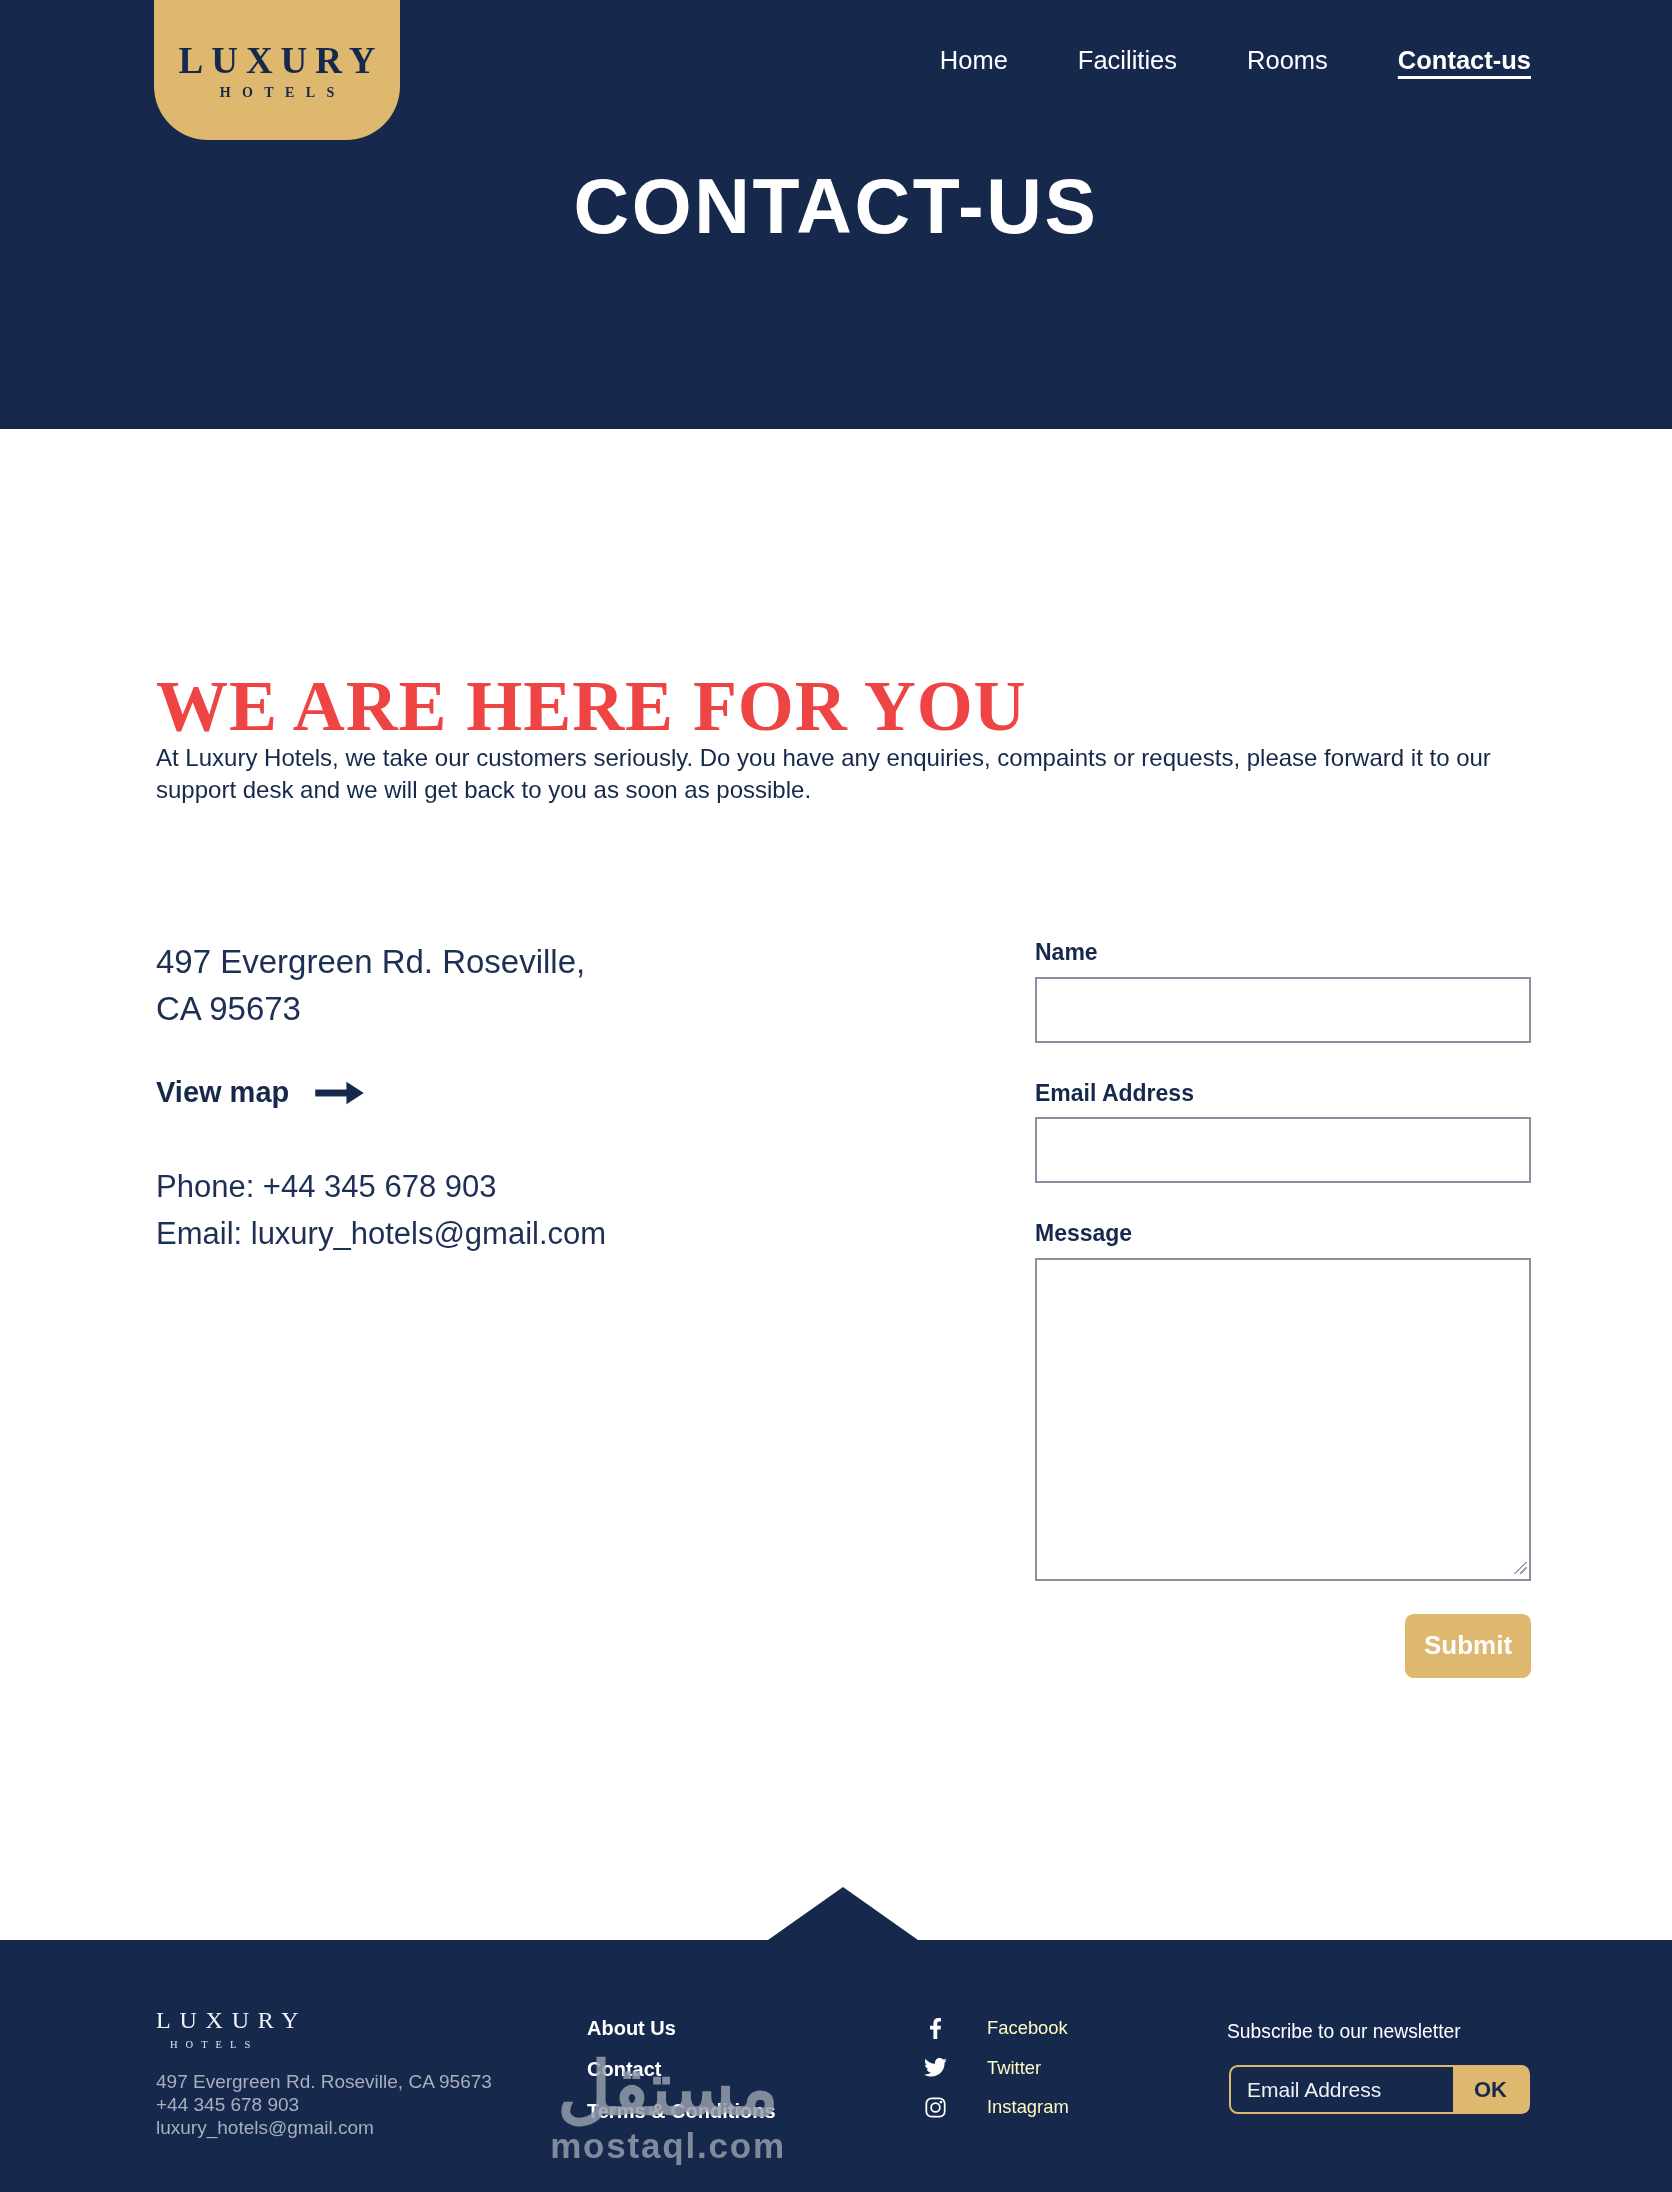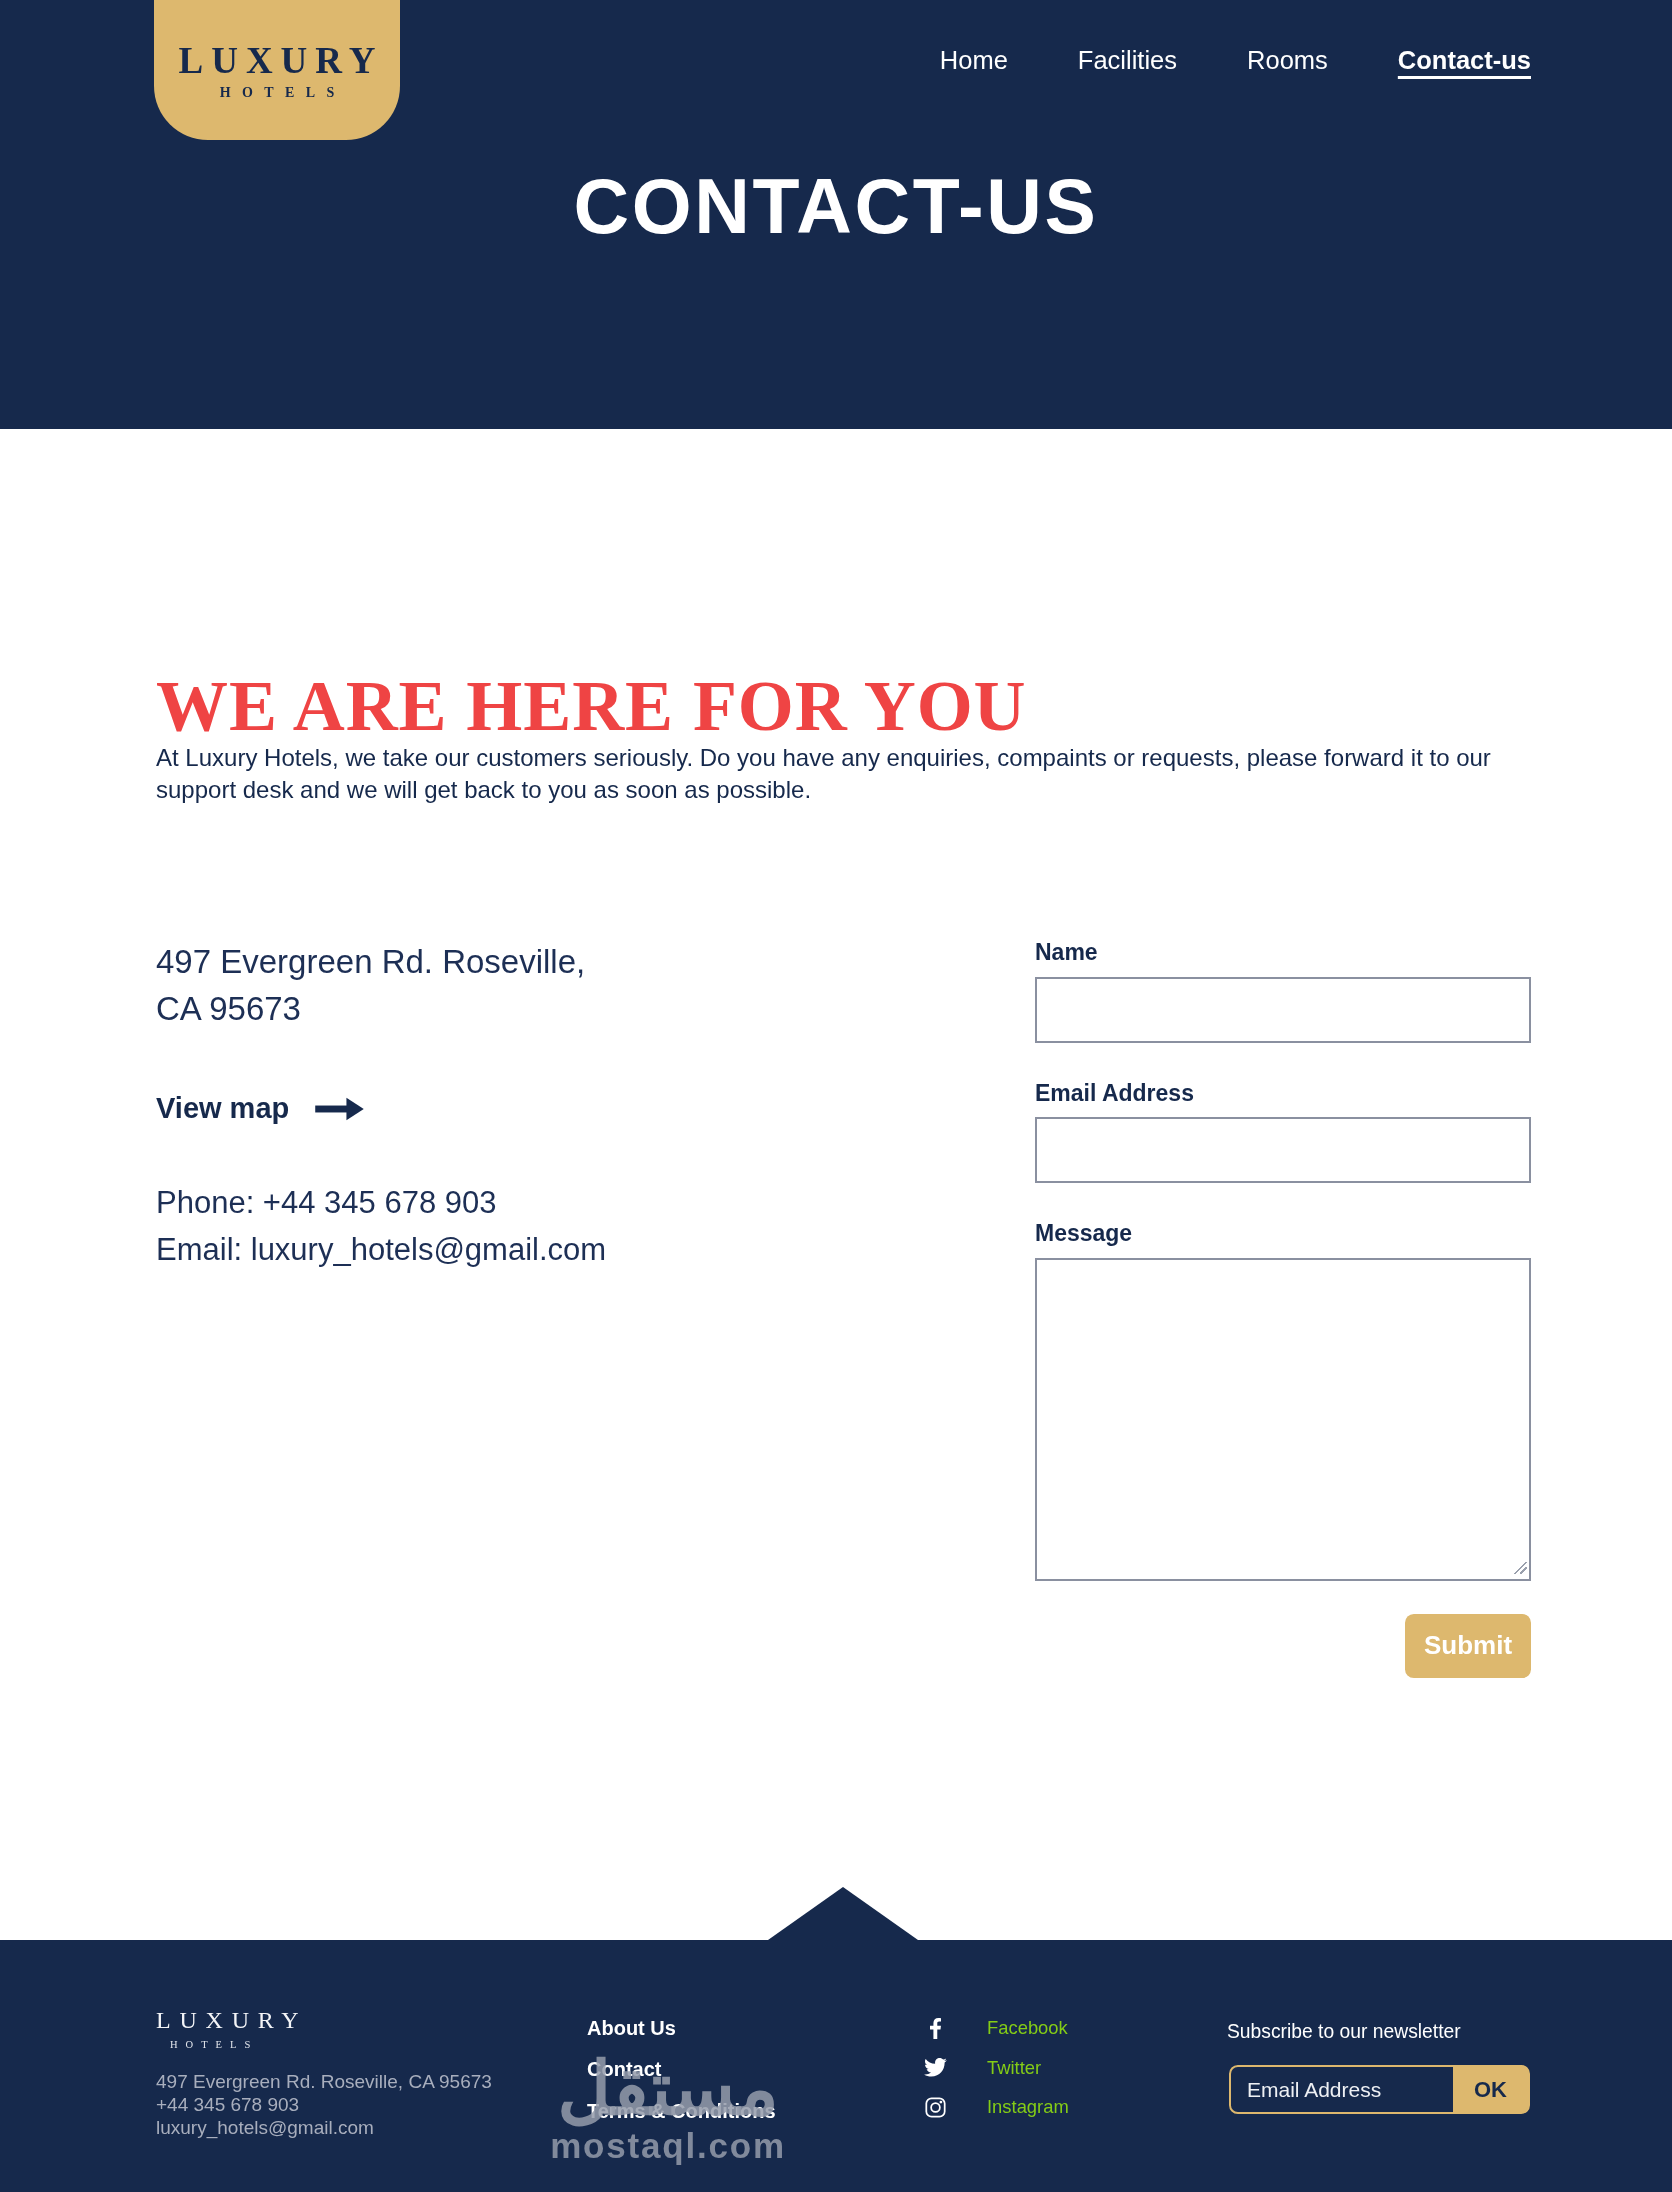--- a/index.html
+++ b/index.html
@@ -36,21 +36,21 @@
     font-family:"Liberation Serif", serif; font-weight:bold;
     font-size:72px; letter-spacing:0.9px; color:#ef4444;
   }
   .intro {
     position:absolute; left:156px; top:742px; width:1343px;
     font-size:24px; font-weight:500; line-height:32px; color:#16294C;
   }
 
   .info-col { position:absolute; left:156px; top:938px; width:790px; }
   .address { font-size:33px; line-height:47px; font-weight:400; color:#1d2f55; }
-  .view-map-row { margin-top:60px; display:flex; align-items:center; gap:26px; cursor:pointer; }
+  .view-map-row { margin-top:44px; display:flex; align-items:center; gap:26px; cursor:pointer; }
   .view-map-label { font-size:29px; font-weight:bold; color:#16294C; }
   .contact-lines { margin-top:54px; font-size:31px; line-height:47px; color:#1d2f55; }
 
   .form-col { position:absolute; left:1035px; top:939px; width:496px; }
   .field-label { display:block; font-size:23px; font-weight:600; color:#16294C; margin-bottom:10.5px; }
   .text-input {
     width:496px; height:66px; border:2.6px solid #8A90A0; background:#ffffff;
     font-size:24.6px; color:#16294C; padding:0 14px; margin-bottom:37px; border-radius:0;
   }
   .textarea-wrap { position:relative; width:496px; margin-bottom:33px; }
@@ -80,21 +80,21 @@
   }
   .f-brand { position:absolute; left:156px; top:67px; }
   .f-brand-main { font-family:"Liberation Serif", serif; color:#f3f4f7; font-size:24px; letter-spacing:8.8px; }
   .f-brand-sub { font-family:"Liberation Serif", serif; color:#e3e6ec; font-size:10.5px; letter-spacing:8px; margin-top:5.3px; padding-left:14px; }
   .f-address { position:absolute; left:156px; top:130px; font-size:19px; line-height:23px; color:#A8AEBD; }
   .f-links { position:absolute; left:587px; top:77px; display:flex; flex-direction:column; gap:18.4px; }
   .f-link { color:#ffffff; font-size:20px; font-weight:700; cursor:pointer; }
   .f-social { position:absolute; left:924px; top:77px; display:flex; flex-direction:column; gap:17.6px; }
   .f-social-row { display:flex; align-items:center; cursor:pointer; }
   .f-social-icon { width:23px; display:flex; justify-content:center; }
-  .f-social-label { color:#84cc16; font-size:18.4px; margin-left:40px; }
+  .f-social-label { color:#fef9c3; font-size:18.4px; margin-left:40px; }
   .f-news-label { position:absolute; left:1227px; top:81px; color:#ffffff; font-size:19.3px; }
   .nl-group {
     position:absolute; left:1229px; top:125px; width:301px; height:49px;
     display:flex; border:2.6px solid #DDB86E; border-radius:8.8px; overflow:hidden; background:#DDB86E;
   }
   .nl-input {
     flex:1; min-width:0; border:none; outline:none; background:#16294C;
     color:#ffffff; font-size:21px; padding:0 16px; font-family:"Liberation Sans", sans-serif;
   }
   .nl-input::placeholder { color:#eef0f4; }

